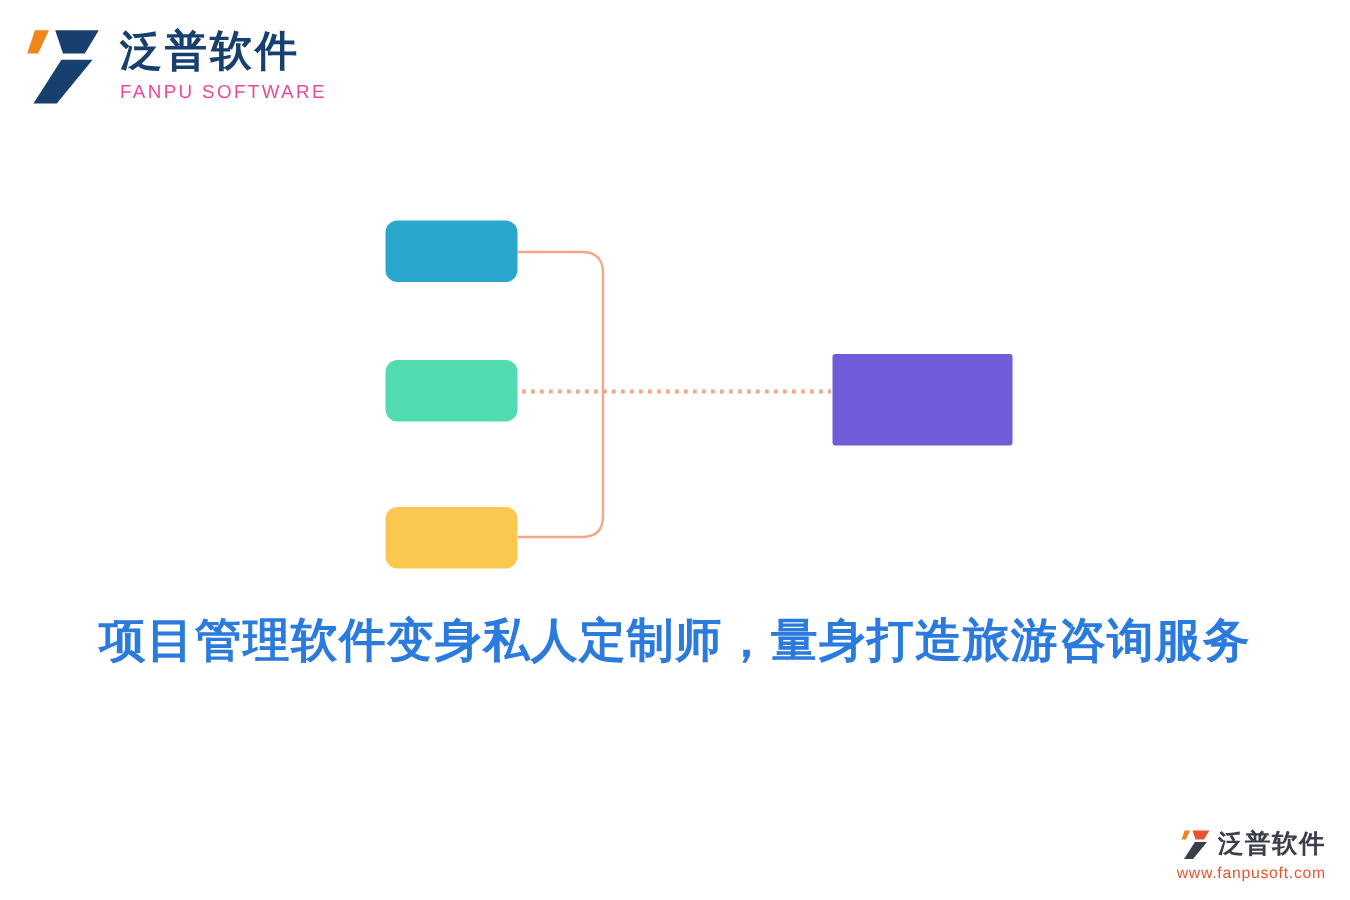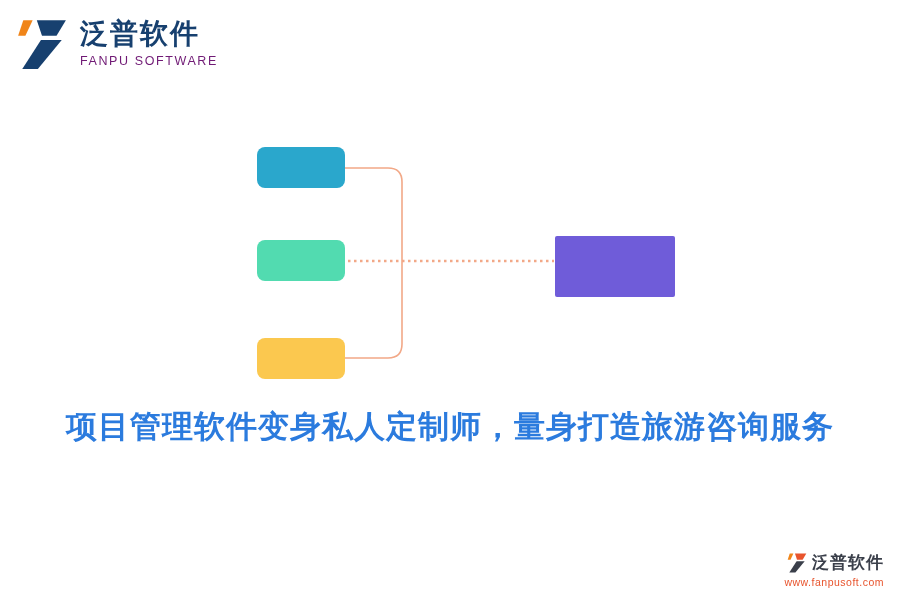--- a/index.html
+++ b/index.html
@@ -14,21 +14,21 @@
     position:absolute;top:16px;left:16px;
     display:flex;align-items:center;gap:12px;
   }
   .logo-mark{width:52px;height:54px;flex:0 0 auto;}
   .logo-text{display:flex;flex-direction:column;justify-content:center;}
   .logo-cn{
     font-size:28px;font-weight:bold;color:#17406F;
     letter-spacing:2px;line-height:1.15;
   }
   .logo-en{
-    font-size:12.5px;color:#701a75;letter-spacing:1.6px;margin-top:3px;
+    font-size:12.5px;color:#ec4899;letter-spacing:1.6px;margin-top:3px;
   }
 
   
   .diagram-wrap{
     position:absolute;left:0;top:140px;width:900px;height:270px;
   }
   .diagram-wrap svg{width:100%;height:100%;display:block;}
 
   
   .headline{

